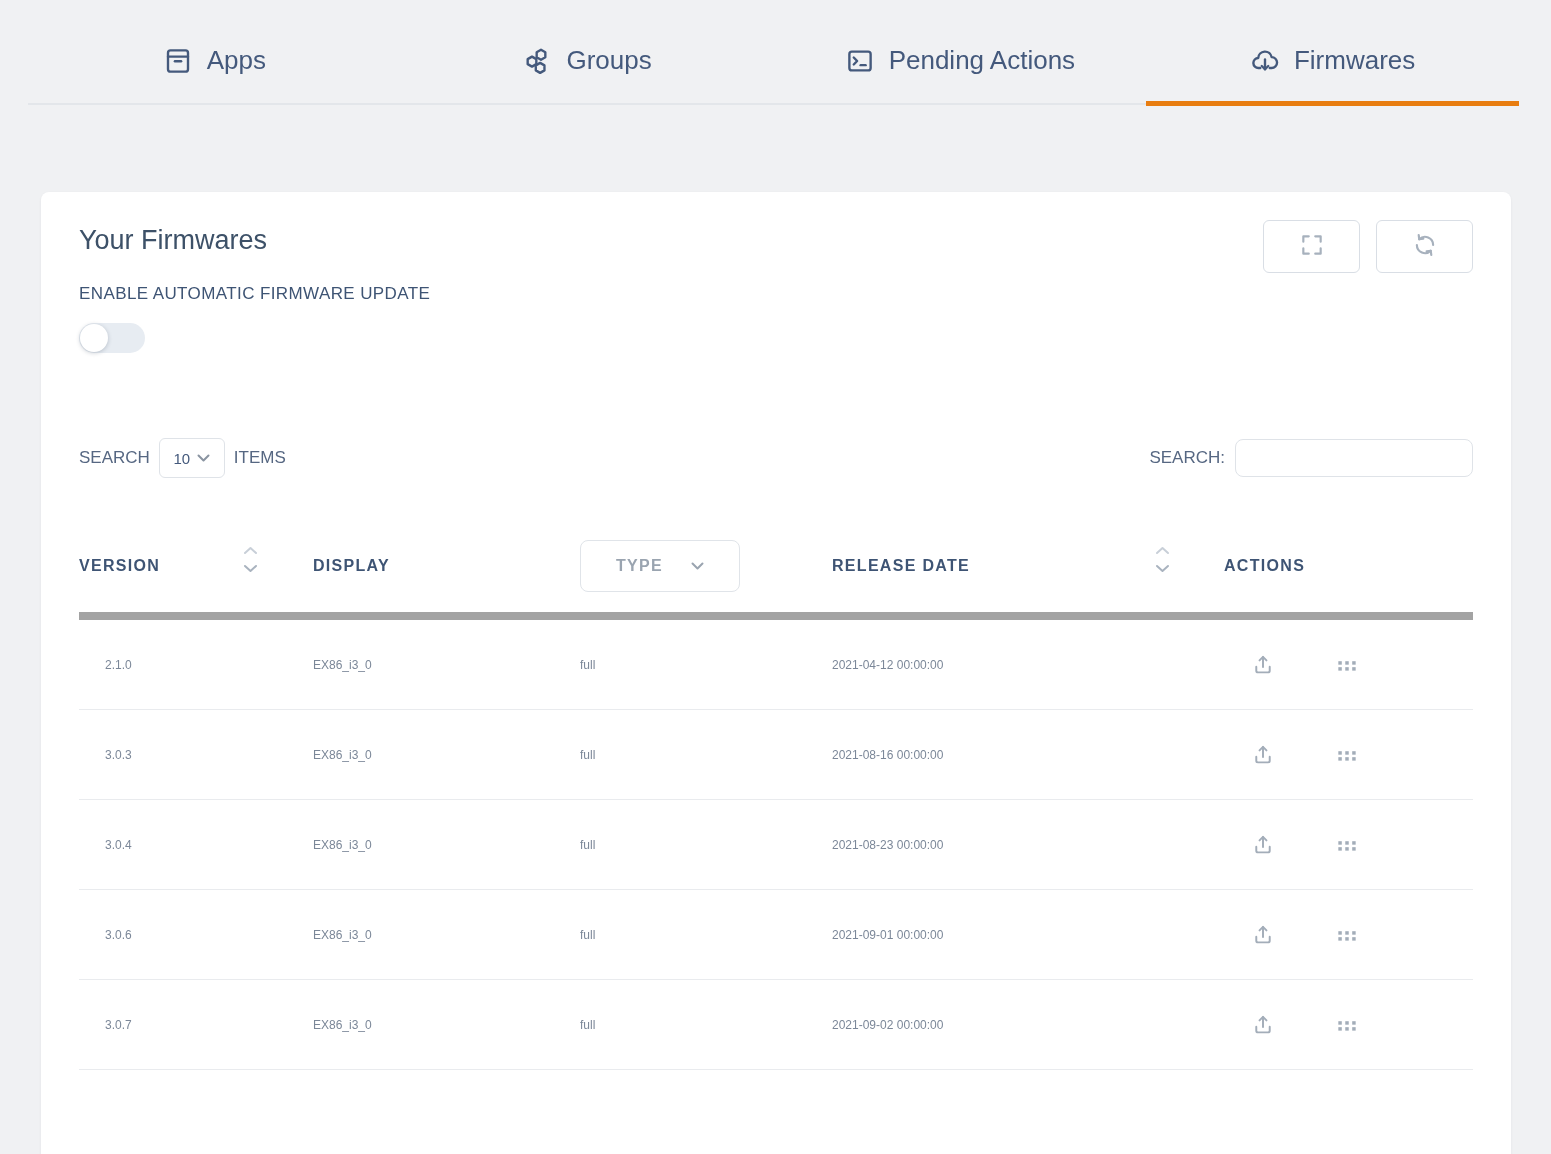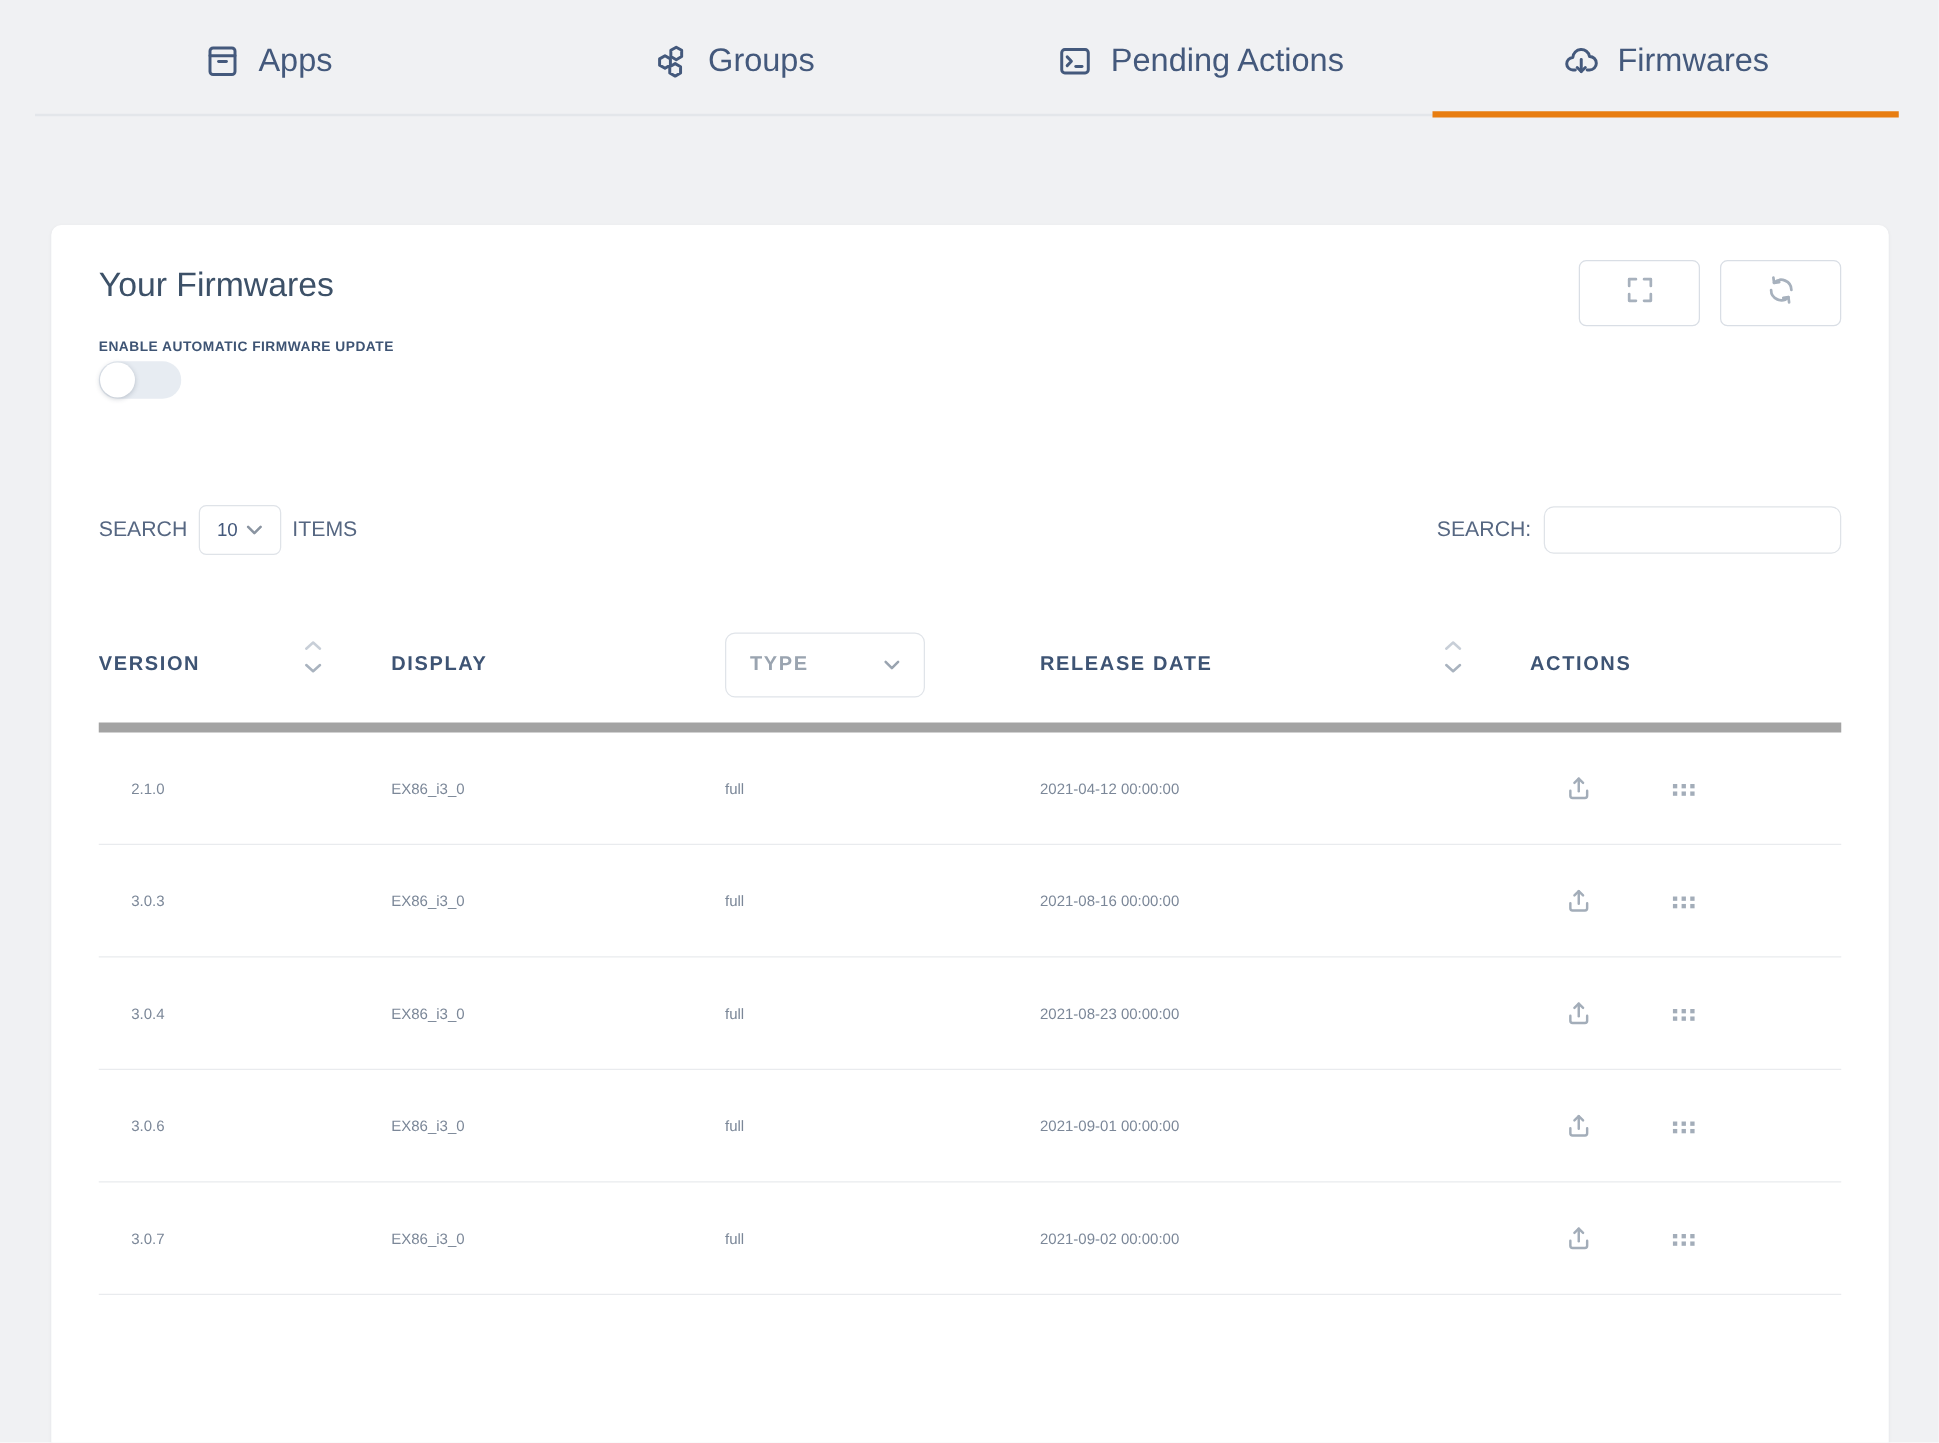--- a/index.html
+++ b/index.html
@@ -6,21 +6,21 @@
   html,body { width:1551px; height:1154px; }
   body {
     font-family:"Liberation Sans","DejaVu Sans",sans-serif;
     background:#f0f1f3; overflow:hidden;
   }
   .page { width:1551px; height:1154px; overflow:hidden; }
 
   
   .tabs {
     display:grid; grid-template-columns:repeat(4,1fr);
-    margin:0 32px 0 28px; padding-top:33px;
+    margin:0 32px 0 28px; padding-top:45px;
     border-bottom:2px solid #e3e6ea;
   }
   .tab {
     position:relative; display:flex; align-items:center; justify-content:center;
     gap:14px; padding-bottom:27px; color:#44597c; font-size:26px; font-weight:500;
     cursor:pointer;
   }
   .tab .ticon { width:30px; height:30px; display:block; }
   .tab .ticon svg { width:30px; height:30px; stroke:#44597c; fill:none;
     stroke-width:1.9; stroke-linecap:round; stroke-linejoin:round; }
@@ -30,21 +30,21 @@
   }
 
   
   .card {
     margin:87px 40px 0 41px; background:#fff; border-radius:8px;
     box-shadow:0 1px 3px rgba(20,30,50,.06);
     height:1010px; padding:33px 38px 0 38px;
   }
   .card-head { display:flex; justify-content:space-between; align-items:flex-start; }
   .card-title { font-size:27px; font-weight:500; color:#3d5168; margin-bottom:28px; }
-  .enable-label { font-size:11px; font-weight:700; color:#3e5474; letter-spacing:.4px; margin-bottom:5px; }
+  .enable-label { font-size:17px; font-weight:400; color:#3e5474; letter-spacing:.4px; margin-bottom:19px; }
   .toggle {
     width:66px; height:30px; border-radius:15px; background:#e7ecf2;
     position:relative; cursor:pointer;
   }
   .toggle .knob {
     position:absolute; left:1px; top:1px; width:28px; height:28px; border-radius:50%;
     background:#fff; box-shadow:0 1px 4px rgba(40,55,80,.25);
   }
   .head-buttons { display:flex; gap:16px; margin-top:-5px; }
   .icon-btn {
@@ -86,21 +86,21 @@
     margin-left:auto; cursor:pointer;
   }
   .th.sortable { cursor:pointer; }
   .th-version .sort-stack { margin-right:55px; }
   .th-release .sort-stack { margin-right:54px; }
   .sort-stack svg { width:15px; height:9px; }
   .sort-stack .up polyline { fill:none; stroke:#c8cfd8; stroke-width:2; stroke-linecap:round; stroke-linejoin:round; }
   .sort-stack .down polyline { fill:none; stroke:#a9b3bf; stroke-width:2; stroke-linecap:round; stroke-linejoin:round; }
   .type-filter {
     width:160px; height:52px; border:1px solid #e0e4e9; border-radius:8px;
-    display:flex; align-items:center; justify-content:space-between; padding:0 19px;
+    display:flex; align-items:center; justify-content:space-between; padding:0 35px;
     cursor:pointer;
   }
   .type-filter .tf-label { font-size:16px; font-weight:700; letter-spacing:1.3px; color:#9aa4b0; }
   .type-filter .chev polyline { stroke:#9aa4b0; }
 
   .trow { height:90px; border-bottom:1px solid #e9ebee; font-size:12px; color:#7b8798; }
   .cell-version { padding-left:26px; }
   .cell-actions { display:flex; align-items:center; gap:58px; padding-left:26px; }
   .row-action { width:26px; height:26px; cursor:pointer; display:block; }
   .row-action svg { width:26px; height:26px; display:block; }

